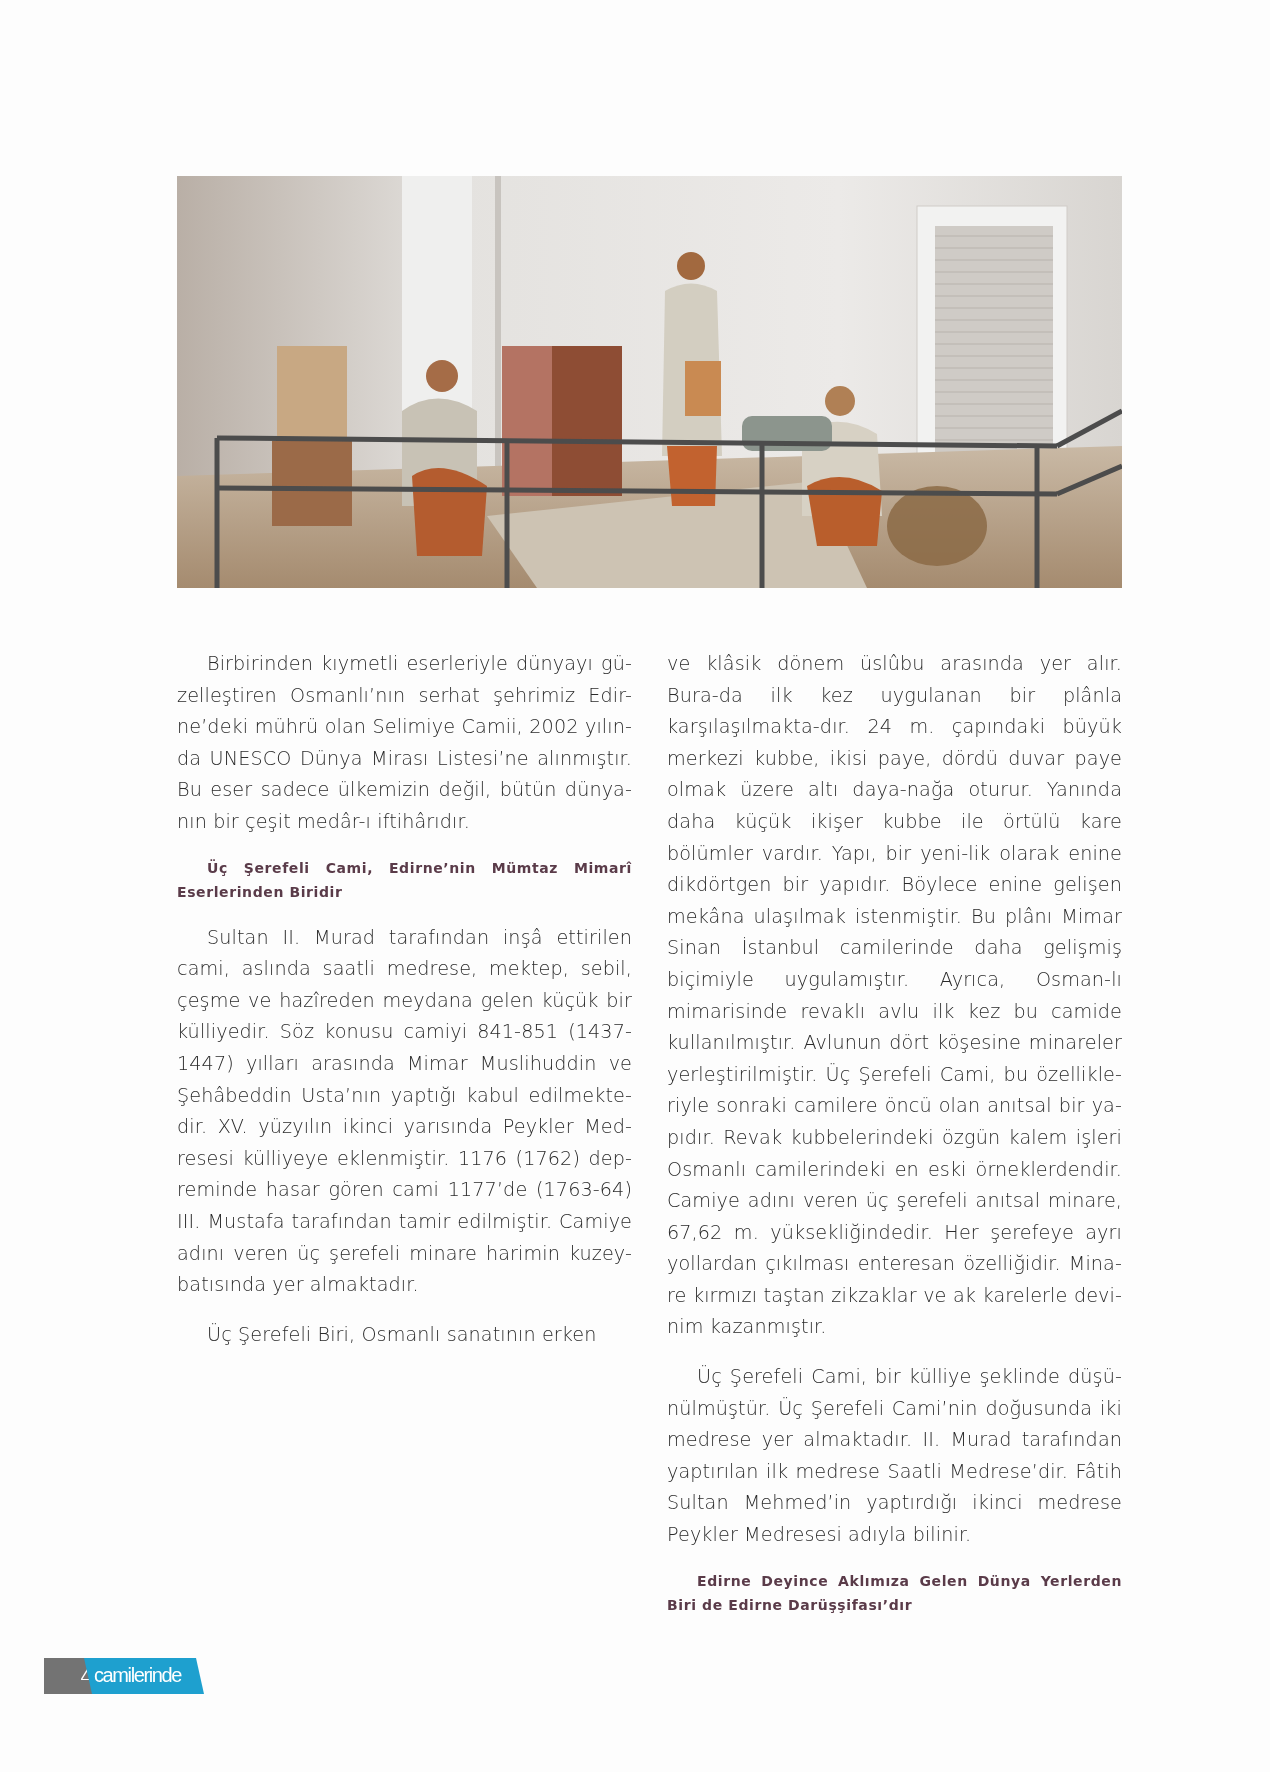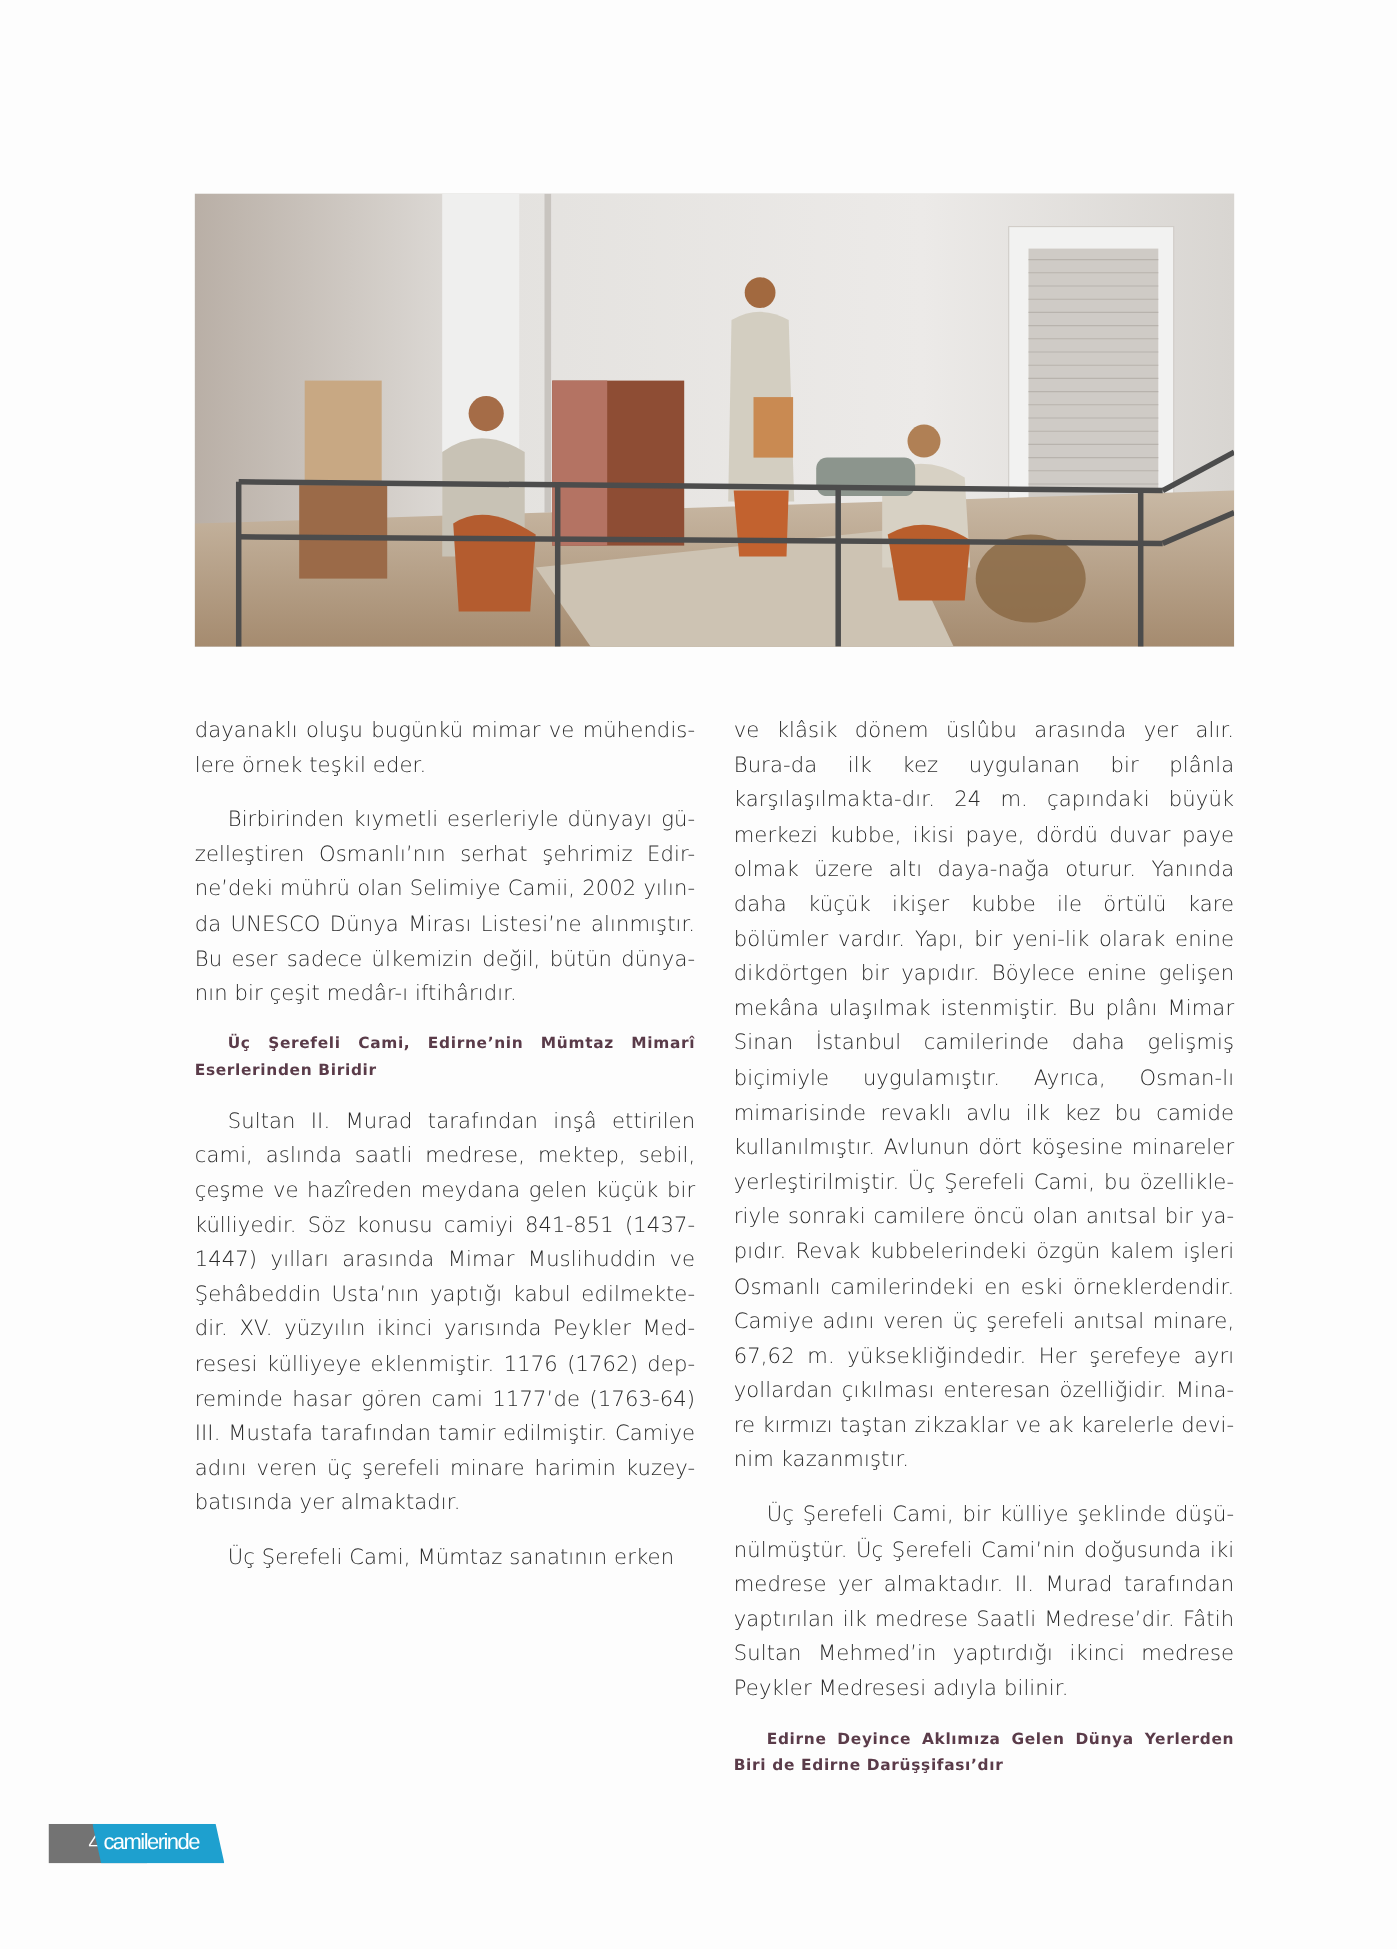--- a/index.html
+++ b/index.html
@@ -158,25 +158,24 @@
       <line x1="330" y1="265" x2="330" y2="412"></line>
       <line x1="585" y1="268" x2="585" y2="412"></line>
       <line x1="860" y1="270" x2="860" y2="412"></line>
       <line x1="880" y1="270" x2="945" y2="235"></line>
       <line x1="880" y1="318" x2="945" y2="290"></line>
     </g>
   </svg>
 </div>
 
 <div class="col left">
-  <p>dayanaklı oluşu bugünkü mimar ve mühendis-lere örnek teşkil eder.</p>
   <p class="indent">Birbirinden kıymetli eserleriyle dünyayı gü-zelleştiren Osmanlı’nın serhat şehrimiz Edir-ne’deki mührü olan Selimiye Camii, 2002 yılın-da UNESCO Dünya Mirası Listesi’ne alınmıştır. Bu eser sadece ülkemizin değil, bütün dünya-nın bir çeşit medâr-ı iftihârıdır.</p>
   <h3 style="color: rgb(90, 59, 73);">Üç Şerefeli Cami, Edirne’nin Mümtaz Mimarî Eserlerinden Biridir</h3>
   <p class="indent">Sultan II. Murad tarafından inşâ ettirilen cami, aslında saatli medrese, mektep, sebil, çeşme ve hazîreden meydana gelen küçük bir külliyedir. Söz konusu camiyi 841-851 (1437-1447) yılları arasında Mimar Muslihuddin ve Şehâbeddin Usta’nın yaptığı kabul edilmekte-dir. XV. yüzyılın ikinci yarısında Peykler Med-resesi külliyeye eklenmiştir. 1176 (1762) dep-reminde hasar gören cami 1177’de (1763-64) III. Mustafa tarafından tamir edilmiştir. Camiye adını veren üç şerefeli minare harimin kuzey-batısında yer almaktadır.</p>
-  <p class="indent">Üç Şerefeli Cami, Mümtaz sanatının erken</p>
+  <p class="indent">Üç Şerefeli Biri, Osmanlı sanatının erken</p>
 </div>
 
 <div class="col right">
   <p>ve klâsik dönem üslûbu arasında yer alır. Bura-da ilk kez uygulanan bir plânla karşılaşılmakta-dır. 24 m. çapındaki büyük merkezi kubbe, ikisi paye, dördü duvar paye olmak üzere altı daya-nağa oturur. Yanında daha küçük ikişer kubbe ile örtülü kare bölümler vardır. Yapı, bir yeni-lik olarak enine dikdörtgen bir yapıdır. Böylece enine gelişen mekâna ulaşılmak istenmiştir. Bu plânı Mimar Sinan İstanbul camilerinde daha gelişmiş biçimiyle uygulamıştır. Ayrıca, Osman-lı mimarisinde revaklı avlu ilk kez bu camide kullanılmıştır. Avlunun dört köşesine minareler yerleştirilmiştir. Üç Şerefeli Cami, bu özellikle-riyle sonraki camilere öncü olan anıtsal bir ya-pıdır. Revak kubbelerindeki özgün kalem işleri Osmanlı camilerindeki en eski örneklerdendir. Camiye adını veren üç şerefeli anıtsal minare, 67,62 m. yüksekliğindedir. Her şerefeye ayrı yollardan çıkılması enteresan özelliğidir. Mina-re kırmızı taştan zikzaklar ve ak karelerle devi-nim kazanmıştır.</p>
   <p class="indent">Üç Şerefeli Cami, bir külliye şeklinde düşü-nülmüştür. Üç Şerefeli Cami’nin doğusunda iki medrese yer almaktadır. II. Murad tarafından yaptırılan ilk medrese Saatli Medrese’dir. Fâtih Sultan Mehmed’in yaptırdığı ikinci medrese Peykler Medresesi adıyla bilinir.</p>
   <h3 style="color: rgb(90, 59, 73);">Edirne Deyince Aklımıza Gelen Dünya Yerlerden Biri de Edirne Darüşşifası’dır</h3>
 </div>
 
 <div class="footer">
   <div class="page-num" style="background: #737373; margin-left: 44px;">46</div>

